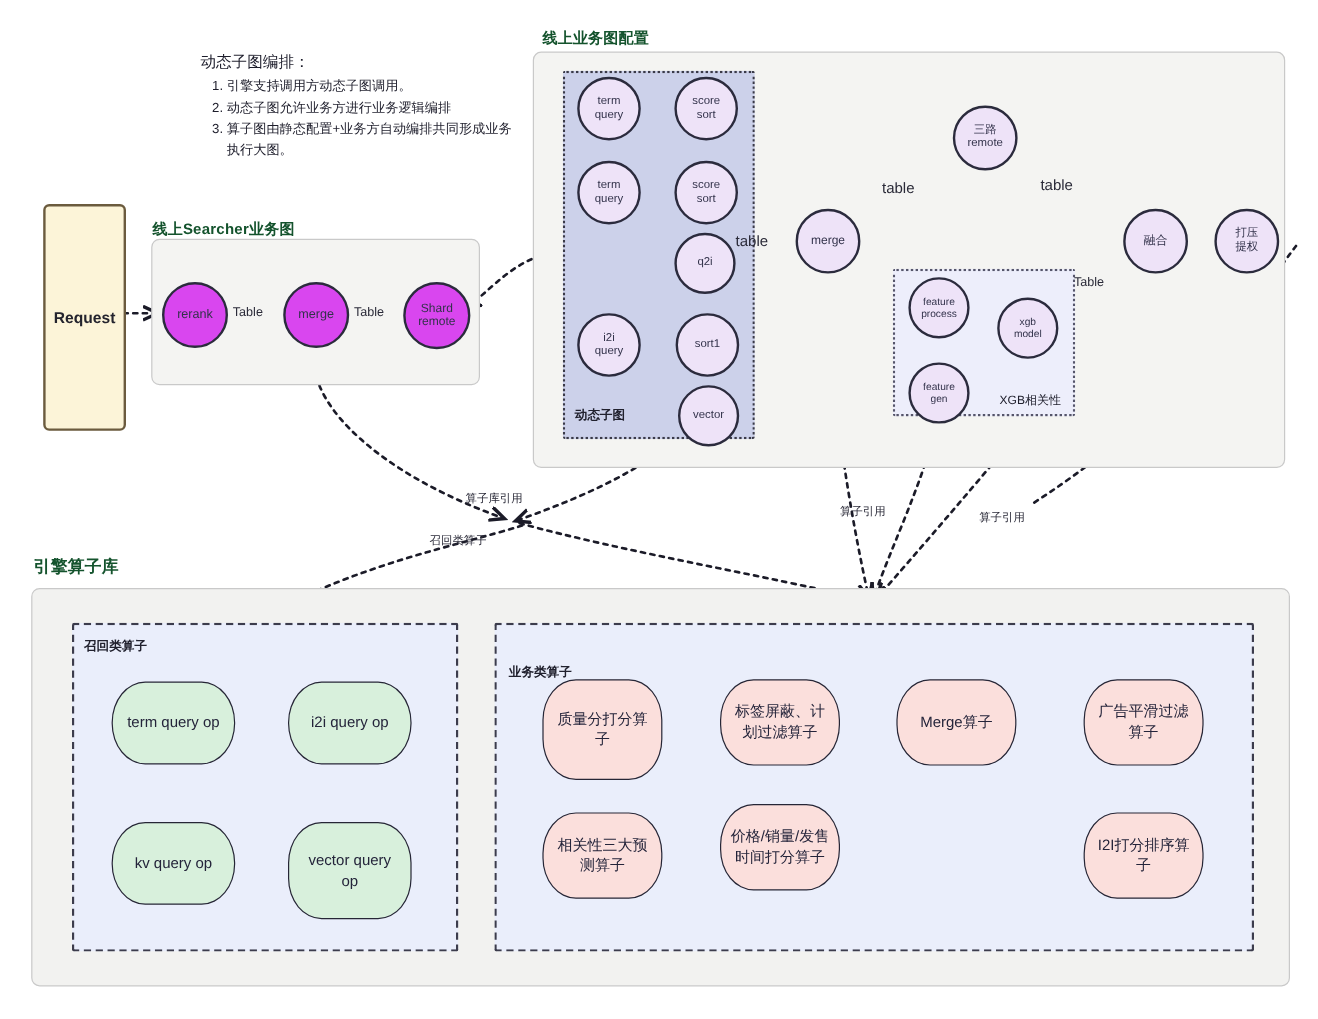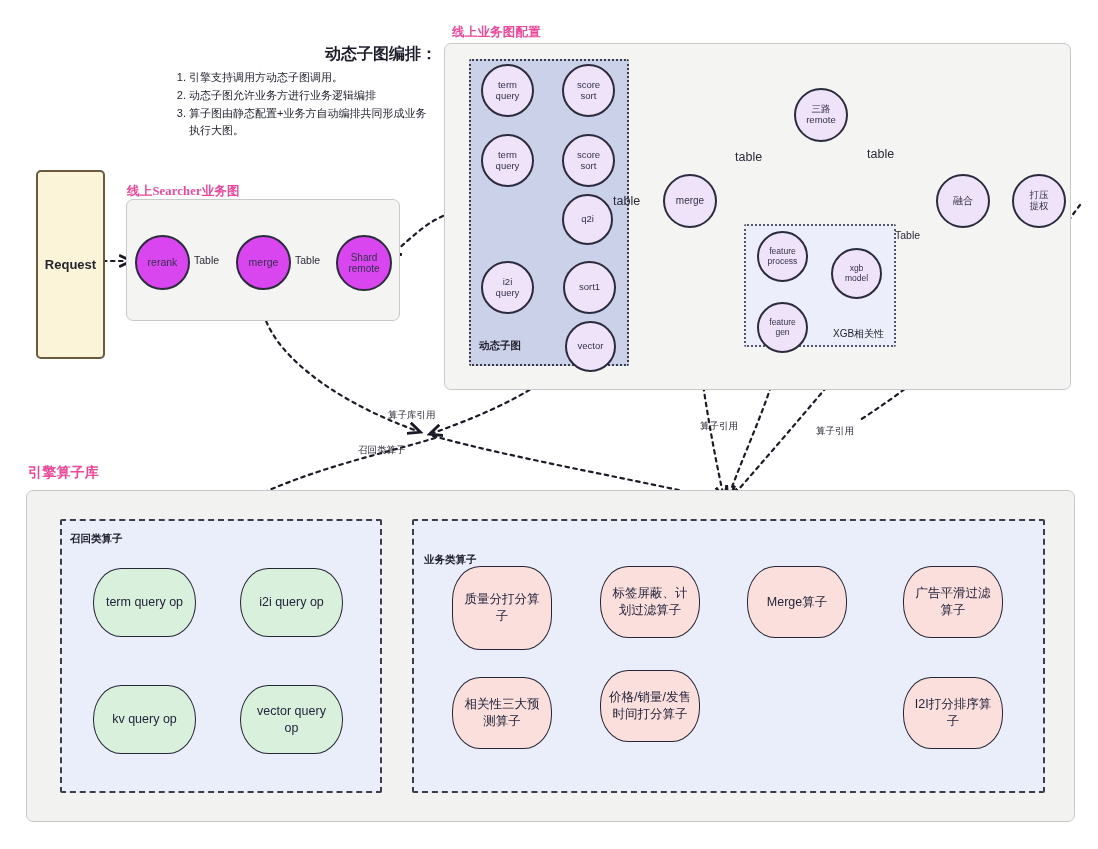--- a/index.html
+++ b/index.html
@@ -3,21 +3,21 @@
 <meta charset="utf-8">
 <style>
   html,body{margin:0;padding:0;background:#ffffff;}
   body{width:1098px;height:849px;position:relative;overflow:hidden;
        font-family:"Liberation Sans","DejaVu Sans",sans-serif;color:#1f1f2e;}
   #stage{position:absolute;left:0;top:0;width:1098px;height:849px;}
   svg.edges{position:absolute;left:0;top:0;width:1098px;height:849px;pointer-events:none;}
   .abs{position:absolute;}
 
   
-  .panel-title{font-size:12.5px;font-weight:bold;letter-spacing:.2px;color:#ec4899;font-family:Liberation Serif, serif;}
+  .panel-title{font-size:12.5px;font-weight:bold;letter-spacing:.2px;color:#14532d;}
   .panel-title.big{font-size:14px;}
 
   
   .panel{position:absolute;background:#f4f4f2;border:1px solid #c9c9c9;border-radius:7px;}
   .panel.lib{background:#f2f2f0;}
 
   
   .dotframe{position:absolute;border:2px dotted #3a3a48;border-radius:2px;}
   .dotframe.dyn{background:#ccd1ea;}
   .dotframe.xgb{background:#edeefb;border:2px dotted #55556a;}
@@ -42,21 +42,21 @@
         font-size:12.5px;line-height:1.35;padding:2px 8px;box-sizing:border-box;color:#24243a;}
   .pill.recall{background:#d8f0dc;}
   .pill.biz{background:#fbdfdc;}
 
   
   .elabel{position:absolute;font-size:12.5px;color:#2a2a38;white-space:nowrap;}
   .elabel.small{font-size:9.5px;color:#2a2a38;}
 
   
   .note{position:absolute;font-size:11px;color:#1d1d2b;line-height:1.62;}
-  .note .hd{font-weight:bold;font-size:16px;text-align:right;}
+  .note .hd{font-weight:normal;font-size:13px;}
   .note ol{margin:2px 0 0 0;padding-left:22px;}
   .note li{margin:0;padding:0;}
 </style>
 </head>
 <body>
 
 <div id="stage">
 
   <svg class="edges" viewBox="0 0 1098 849">
     <defs>
@@ -277,21 +277,21 @@
 
   <div class="pill recall" style="left:93px;top:568px;width:103px;height:69px;">
     <span>term query op</span>
     </div>
   <div class="pill recall" style="left:240px;top:568px;width:103px;height:69px;">
     <span>i2i query op</span>
     </div>
   <div class="pill recall" style="left:93px;top:685px;width:103px;height:69px;">
     <span>kv query op</span>
     </div>
-  <div class="pill recall" style="left:240px;top:685px;width:103px;height:69px;">
+  <div class="pill recall" style="left:240px;top:685px;width:103px;height:81px;">
     <span>vector query op</span>
     </div>
 
   <div class="dotframe ops" style="left:412px;top:519px;width:629px;height:270px;"></div>
   <div class="dotframe-label" style="left:424px;top:516px;margin-top:37px;">业务类算子</div>
 
   <div class="pill biz" style="left:452px;top:566px;width:100px;height:84px;">
     <span>质量分打分算子</span>
     </div>
   <div class="pill biz" style="left:600px;top:566px;width:100px;height:72px;">

